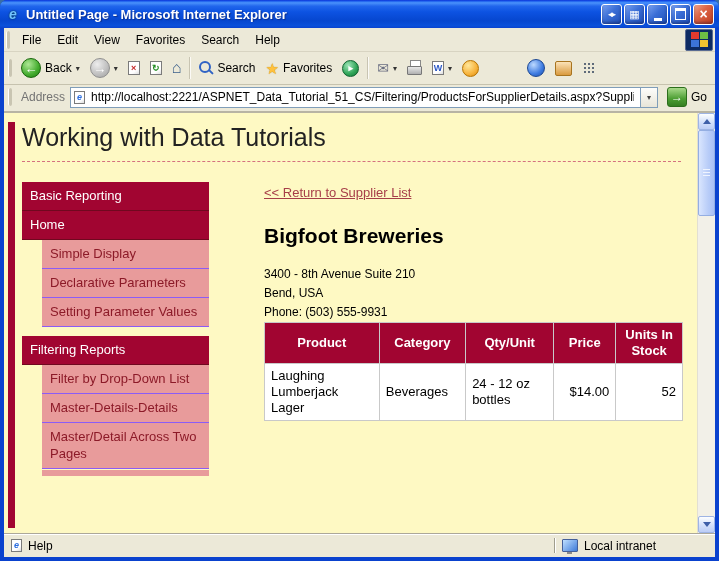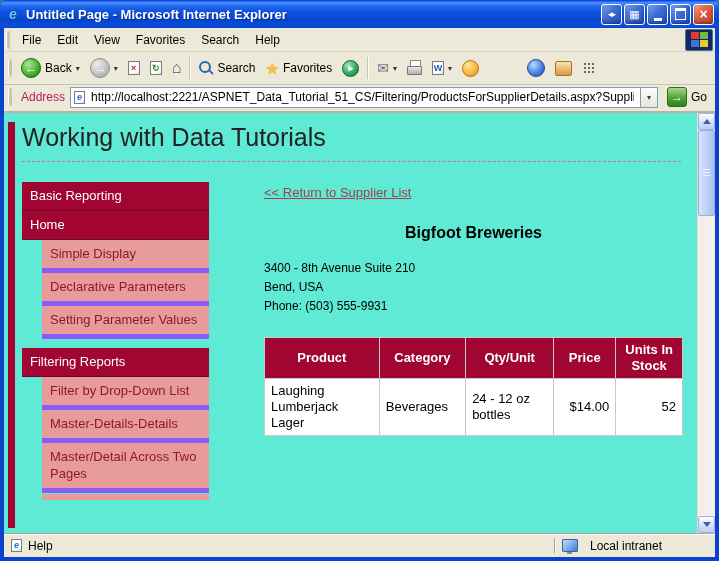--- a/index.html
+++ b/index.html
@@ -58,71 +58,71 @@
   .prn::after{content:'';position:absolute;bottom:0;left:0;width:13px;height:7px;background:linear-gradient(#E8E8E8,#B0B0B0);border:1px solid #777;border-radius:1px;}
   .msgr{width:15px;height:15px;border-radius:50%;flex:none;
     background:radial-gradient(circle at 35% 30%,#FFE79A,#F7B33C 60%,#D98A12);border:1px solid #B87400;}
   .sphere{width:16px;height:16px;border-radius:50%;flex:none;
     background:radial-gradient(circle at 35% 30%,#BCD9FF,#3E7BE0 60%,#1D4FA8);border:1px solid #1A4693;}
   .card{width:15px;height:13px;flex:none;background:linear-gradient(#FBE2B8,#D99A3E);border:1px solid #A8741F;border-radius:2px;}
   .dots{width:14px;height:14px;flex:none;background-image:radial-gradient(#5F6B7A 1px,transparent 1.3px);
     background-size:4px 4px;background-position:1px 1px;}
   .addressbar{height:28px;box-sizing:border-box;flex:none;display:flex;align-items:center;gap:5px;
     padding:0 4px 2px 2px;border-bottom:2px solid #B8B4A4;}
-  .addr-label{font-size:12px;color:#be185d;flex:none;}
+  .addr-label{font-size:12px;color:#737373;flex:none;}
   .addr-box{flex:1;height:21px;background:#fff;border:1px solid #7F9DB9;display:flex;align-items:center;
     padding-left:3px;gap:4px;min-width:0;box-sizing:border-box;}
   .addr-box input{flex:1;border:none;outline:none;font-size:12px;font-family:inherit;color:#000;min-width:0;background:transparent;height:100%;}
   .addr-drop{width:17px;align-self:stretch;flex:none;background:linear-gradient(#FDFDFB,#E8E5D8);
     border:none;border-left:1px solid #7F9DB9;font-size:8px;color:#404040;cursor:pointer;}
   .go-wrap{display:flex;align-items:center;gap:4px;flex:none;padding:0 4px;background:none;border:none;cursor:pointer;font-family:inherit;}
   .go-ic{width:18px;height:18px;border-radius:3px;background:linear-gradient(#A8D98A,#4C9E33 60%,#357F22);
     border:1px solid #2C6E1C;color:#fff;display:flex;align-items:center;justify-content:center;font-size:12px;font-weight:bold;}
   .go-label{font-size:12px;color:#000;}
   
-  .viewport{flex:1;display:flex;background:#5eead4;min-height:0;}
+  .viewport{flex:1;display:flex;background:#fef9c3;min-height:0;}
   .pagearea{flex:1;position:relative;overflow:hidden;min-width:0;}
   .pagearea::before{content:'';position:absolute;left:4px;top:9px;bottom:5px;width:7px;background:var(--brand-dark,#A10531);}
   .page-inner{padding:10px 14px 0 18px;}
   .page-title{font-size:25px;font-weight:400;color:#222;margin:0;}
   .dashline{border:none;border-top:1px dashed #D4717F;margin:9px 2px 0 0;}
   .body-row{display:flex;margin-top:20px;align-items:flex-start;}
   .sidebar{width:187px;flex:none;font-size:13px;}
   .sb-item{padding:5px 8px 6px;line-height:17px;cursor:pointer;}
   .sb-top{background:var(--brand-dark,#A10531);color:#fff;border-bottom:1px solid #70081F;}
-  .sb-sub{background:var(--salmon,#E89B9B);color:#8C1A28;margin-left:20px;border-bottom:5px solid #8b5cf6;}
+  .sb-sub{background:var(--salmon,#E89B9B);color:#8C1A28;margin-left:20px;border-bottom:1px solid #8b5cf6;}
   .sb-gap{margin-top:9px;}
   .sb-partial{height:6px;padding:0;border-bottom:none;margin-top:1px;}
   .main{margin-left:55px;flex:1;min-width:0;}
   .return-link{display:inline-block;margin-top:3px;color:var(--link,#A63E49);font-size:13px;
     text-decoration:underline;cursor:pointer;}
-  .supplier{margin:23px 0 0;font-size:16px;font-weight:bold;color:#000;text-align:center;}
+  .supplier{margin:23px 0 0;font-size:21px;font-weight:bold;color:#000;}
   .addr-block{margin-top:17px;font-size:12px;line-height:19px;color:#000;}
-  .grid{margin-top:21px;border-collapse:collapse;font-size:13px;color:#000;border-radius:8px;}
+  .grid{border-collapse:collapse;font-size:13px;color:#000;border-radius:8px;}
   .grid th{background:var(--brand-dark,#A10531);color:#fff;font-weight:bold;padding:4px 5px;
     border:1px solid #C9C9C9;text-align:center;line-height:16px;}
   .grid td{padding:4px 6px;border:1px solid #C9C9C9;line-height:16px;vertical-align:middle;background:#fff;}
   .grid tr.alt td{background:var(--pink,#FFCBCB);}
   
   .vscroll{width:17px;flex:none;background:#F2F0E8;display:flex;flex-direction:column;border-left:1px solid #E2DFD2;}
   .sbtn{height:17px;flex:none;box-sizing:border-box;background:linear-gradient(180deg,#FDFEFF,#D3E0FB 55%,#BCCDF6);
     border:1px solid #9EB4E4;border-radius:2px;display:flex;align-items:center;justify-content:center;padding:0;cursor:pointer;}
   .arr-up{width:0;height:0;border-left:4px solid transparent;border-right:4px solid transparent;border-bottom:5px solid #3E5FA8;}
   .arr-dn{width:0;height:0;border-left:4px solid transparent;border-right:4px solid transparent;border-top:5px solid #3E5FA8;}
   .strack{flex:1;position:relative;}
   .sthumb{position:absolute;top:0;left:0;right:0;height:86px;box-sizing:border-box;cursor:pointer;
     background:linear-gradient(90deg,#D9E5FE,#B9CDF8 60%,#A9C0F5);border:1px solid #94AEE2;border-radius:2px;}
   .sthumb::after{content:'';position:absolute;left:4px;right:4px;top:38px;height:9px;
     background:repeating-linear-gradient(180deg,#EFF4FF 0 1px,rgba(0,0,0,0) 1px 3px);}
   
   .statusbar{height:24px;box-sizing:border-box;flex:none;background:#ECE9D8;border-top:1px solid #ACA899;
     box-shadow:inset 0 1px 0 #fff;display:flex;align-items:center;font-size:12px;color:#000;padding:0 3px;}
   .status-left{flex:1;display:flex;align-items:center;gap:6px;padding-left:4px;}
   .sdiv{align-self:stretch;margin:4px 0;border-left:1px solid #9F9D8D;border-right:1px solid #fff;width:0;}
-  .status-zone{width:150px;display:flex;align-items:center;gap:12px;padding-left:6px;flex:none;}
+  .status-zone{width:150px;display:flex;align-items:center;gap:6px;padding-left:6px;flex:none;}
   .mon{width:14px;height:11px;border:1px solid #44609A;border-radius:1px;flex:none;position:relative;
     background:linear-gradient(135deg,#BFE0FF,#3E7BD9);}
   .mon::after{content:'';position:absolute;left:4px;bottom:-3px;width:5px;height:2px;background:#8A8A8A;}
 </style>
 </head>
 <body>
 
 <div class="window">
 
   <div class="titlebar">

